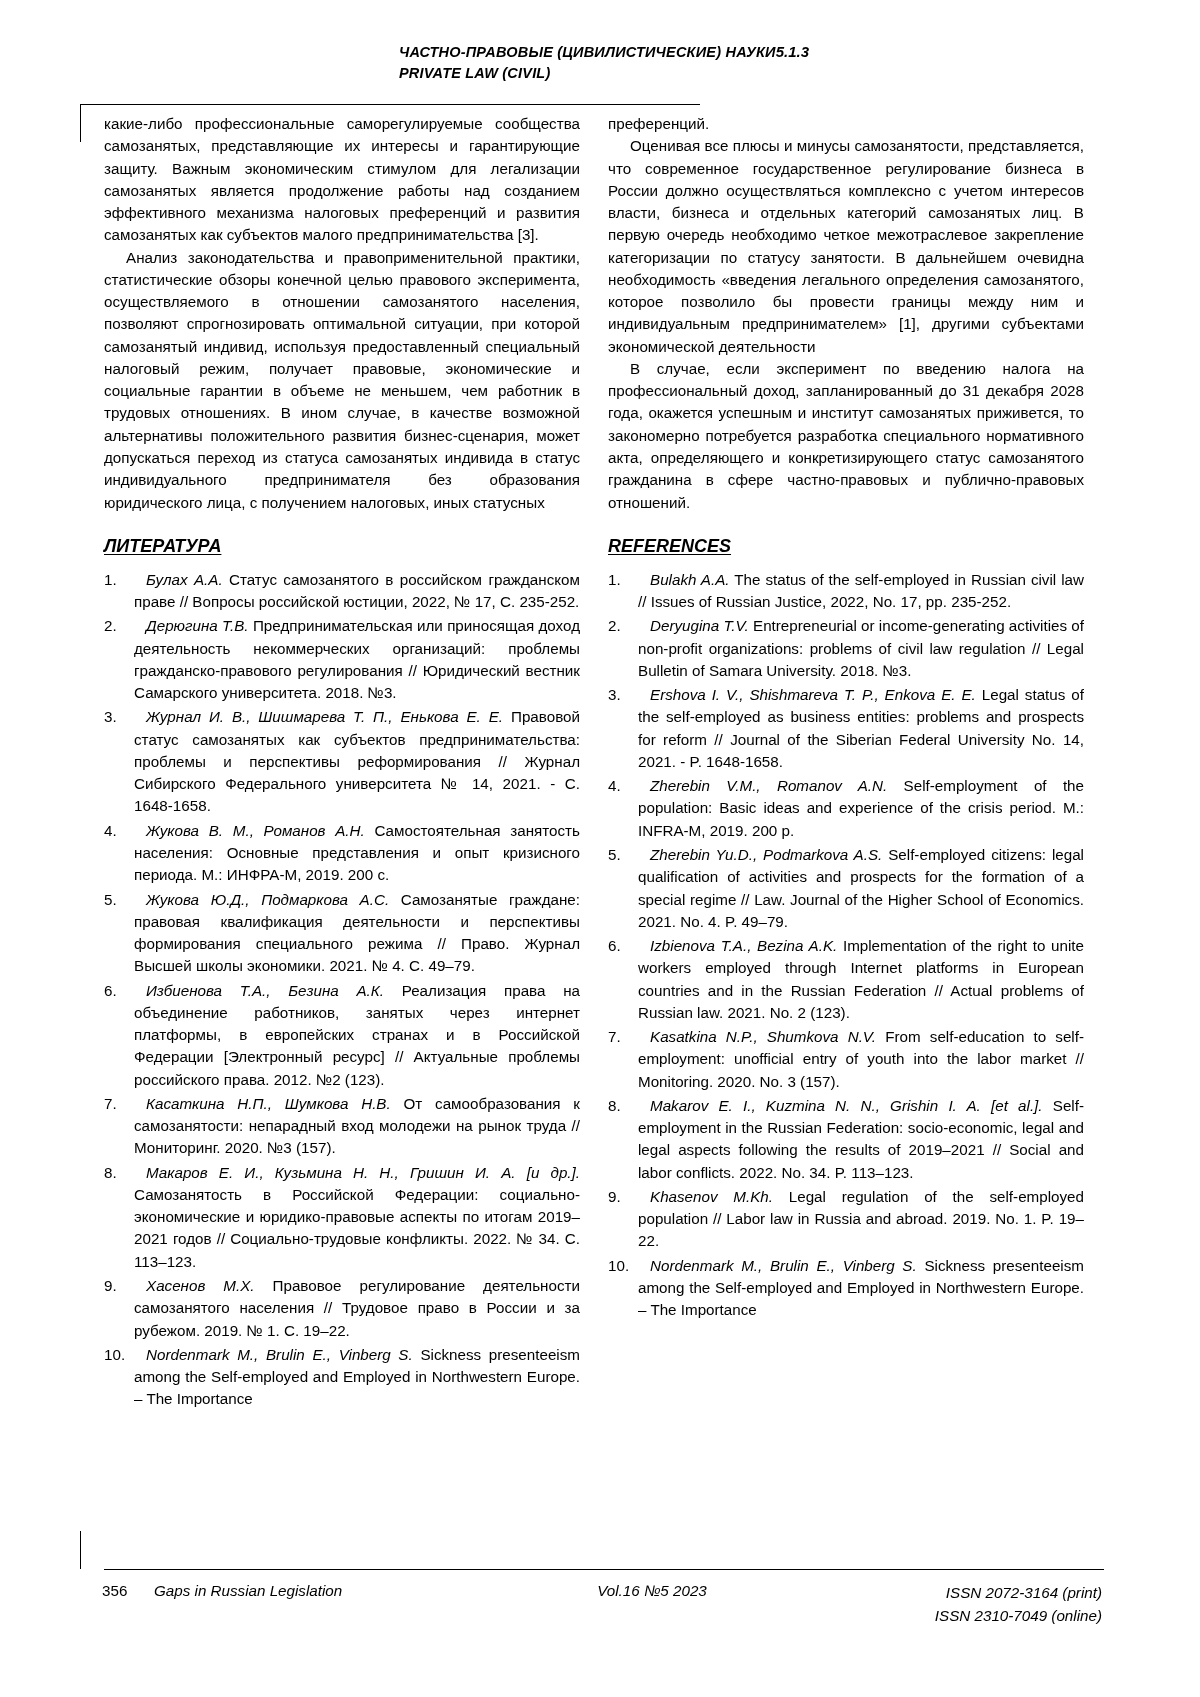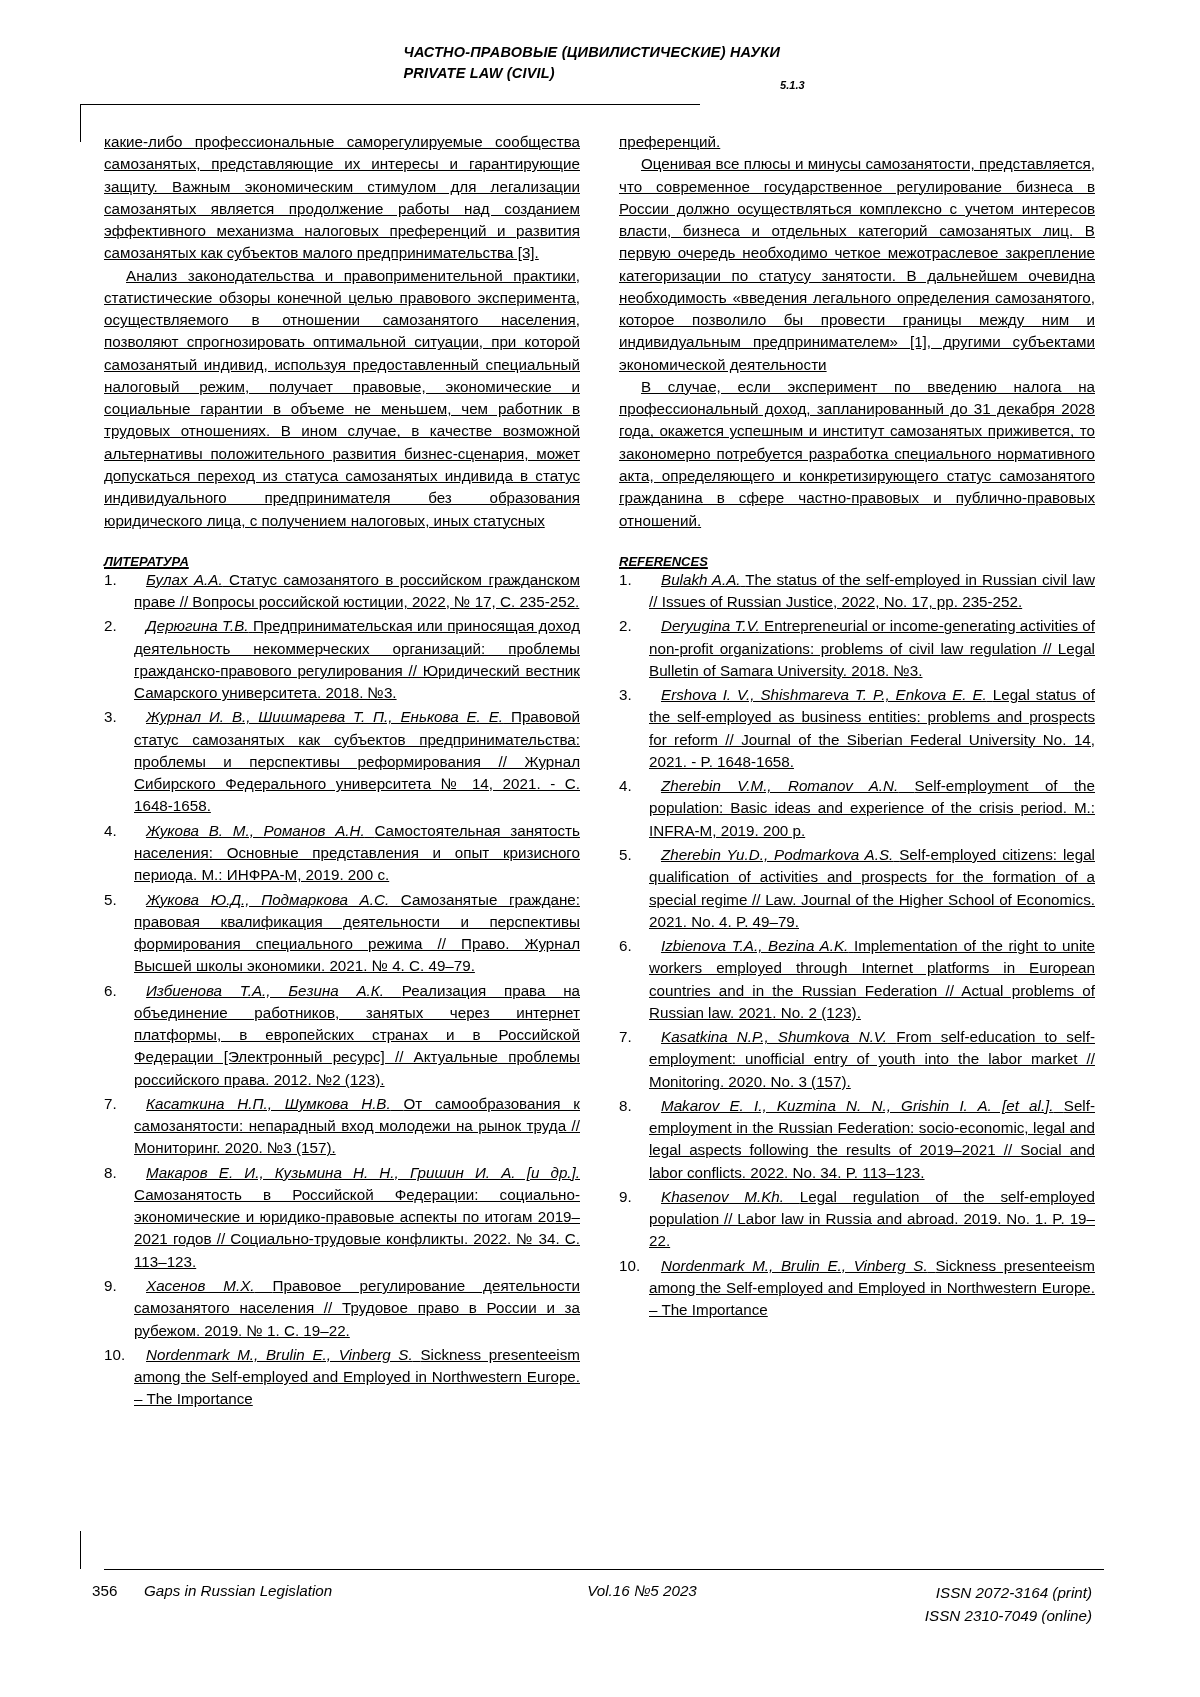--- a/index.html
+++ b/index.html
@@ -35,23 +35,22 @@
   .header-left {
     font-style: italic;
     font-weight: bold;
     font-size: 14.5px;
     line-height: 1.45;
     letter-spacing: 0.2px;
   }
   .header-right {
     font-style: italic;
     font-weight: bold;
-    font-size: 11px;
+    font-size: 15px;
     padding-top: 1px;
-    margin-top: 36px;
   }
   .header-rule {
     position: absolute;
     left: 80px;
     top: 104px;
     width: 620px;
     height: 1px;
     background: #000;
   }
   .left-rule-top {
@@ -60,47 +59,46 @@
     top: 104px;
     width: 1px;
     height: 38px;
     background: #000;
   }
 
   
   .columns {
     position: absolute;
     left: 104px;
-    top: 131px;
+    top: 113px;
     width: 1000px;
     display: flex;
-    gap: 39px;
-    text-decoration: underline;
+    gap: 28px;
   }
   .col {
     width: 476px;
   }
   p.body {
     margin: 0;
     font-size: 15.2px;
     line-height: 1.465;
     text-align: justify;
     text-justify: inter-word;
     hyphens: manual;
   }
   p.body.indent {
     text-indent: 22px;
   }
 
   
   .ref-title {
-    margin: 22px 0 0 0;
+    margin: 22px 0 12px 0;
     font-style: italic;
     font-weight: bold;
-    font-size: 13px;
+    font-size: 18px;
     text-decoration: underline;
     text-underline-offset: 2px;
   }
   ol.reflist {
     margin: 0;
     padding: 0;
     list-style: none;
   }
   ol.reflist li {
     position: relative;
@@ -134,21 +132,21 @@
   .left-rule-bottom {
     position: absolute;
     left: 80px;
     top: 1531px;
     width: 1px;
     height: 38px;
     background: #000;
   }
   .footer {
     position: absolute;
-    left: 92px;
+    left: 102px;
     top: 1582px;
     width: 1000px;
     display: flex;
     align-items: flex-start;
     font-size: 15.2px;
   }
   .footer .pagenum {
     font-weight: normal;
     width: 52px;
   }

